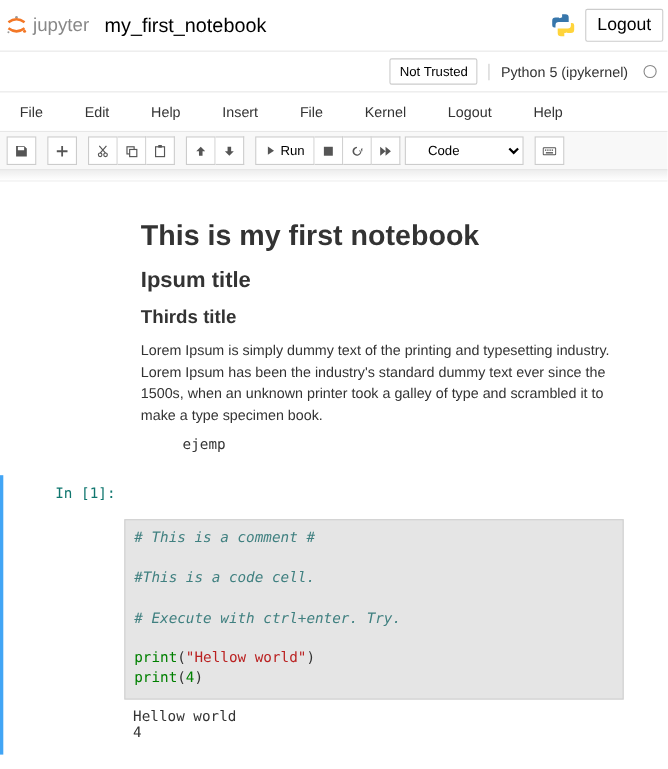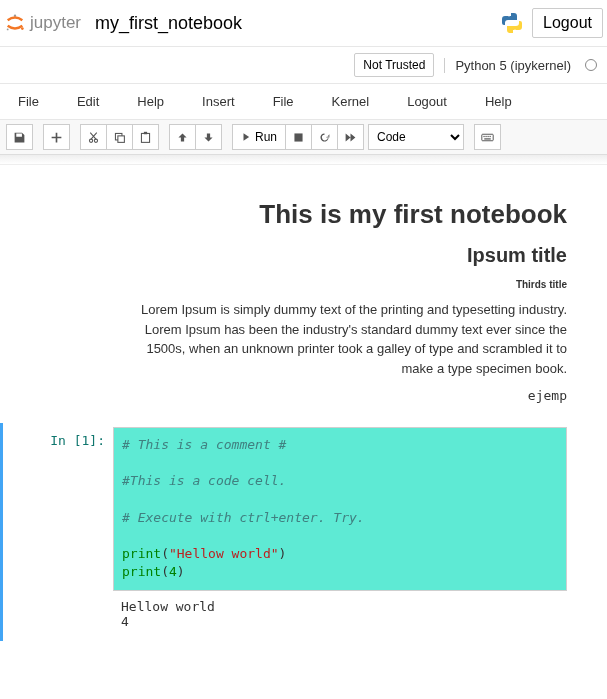--- a/index.html
+++ b/index.html
@@ -16,34 +16,34 @@
 .kernel-name { font-size: 13px; color: #333; border-left: 1px solid #ccc; padding-left: 10px; }
 .kernel-ind { width: 12px; height: 12px; border: 1px solid #888; border-radius: 50%; margin-left: 4px; }
 .menubar { display: flex; gap: 14px; padding: 4px 6px; border-bottom: 1px solid #e7e7e7; }
 .menu-item { padding: 6px 12px; font-size: 13px; color: #333; cursor: pointer; }
 .toolbar { display: flex; gap: 4px; padding: 4px 6px; background: #f8f8f8; border-bottom: 1px solid #ddd; }
 .tb-group { display: flex; }
 .tb-btn { border: 1px solid #ccc; background: #fff; padding: 4px 6px; min-width: 26px; height: 26px; display: flex; align-items: center; justify-content: center; cursor: pointer; font-size: 12px; }
 .tb-btn svg { width: 13px; height: 13px; }
 .tb-group .tb-btn + .tb-btn { border-left: none; }
 .run-btn { gap: 4px; font-size: 12px; padding: 4px 8px; }
-.cell-type-select { border: 1px solid #ccc; background: #fff; height: 26px; font-size: 12px; padding: 2px 4px; width: 96px; }
+.cell-type-select { border: 1px solid #ccc; background: #fff; height: 26px; font-size: 12px; padding: 2px 16px; width: 108px; }
 .gap { width: 2px; }
 .gradient-strip { height: 10px; background: linear-gradient(#eee, #fff); border-bottom: 1px solid #eee; }
 .notebook-area { padding: 20px 20px 20px 0; }
-.md-cell { margin-left: 128px; padding-right: 20px; text-align: right; }
+.md-cell { margin-left: 128px; padding-right: 20px; }
 .md-cell h1 { font-size: 26px; font-weight: 700; margin: 14px 0; }
 .md-cell h2 { font-size: 20px; font-weight: 700; margin: 12px 0; }
-.md-cell h3 { font-size: 10px; font-weight: 700; margin: 10px 0; }
+.md-cell h3 { font-size: 17px; font-weight: 700; margin: 10px 0; }
 .md-cell p { font-size: 13px; line-height: 1.5; margin: 8px 0; }
 .code-block { font-family: monospace; font-size: 13px; margin: 10px 0 10px 38px; white-space: pre; }
 .code-cell { display: flex; border-left: 3px solid #42A5F5; margin-top: 20px; padding: 4px 0; }
 .prompt { width: 110px; text-align: right; padding: 6px 8px 0 0; font-family: monospace; font-size: 13px; color: #0f766e; flex-shrink: 0; }
 .input-area { flex: 1; margin-right: 20px; }
-.code-input { border: 1px solid #cfcfcf; background: #5eead4; padding: 8px; font-family: monospace; font-size: 13px; line-height: 1.4; white-space: pre; }
+.code-input { border: 1px solid #cfcfcf; background: #e5e5e5; padding: 8px; font-family: monospace; font-size: 13px; line-height: 1.4; white-space: pre; margin-top: 36px; }
 .c-comment { color: #408080; font-style: italic; }
 .c-func { color: #008000; }
 .c-str { color: #BA2121; }
 .c-num { color: #008000; }
 .output-area { font-family: monospace; font-size: 13px; padding: 8px; white-space: pre; }
 </style>
 </head>
 <body>
 
 <div class="header">

